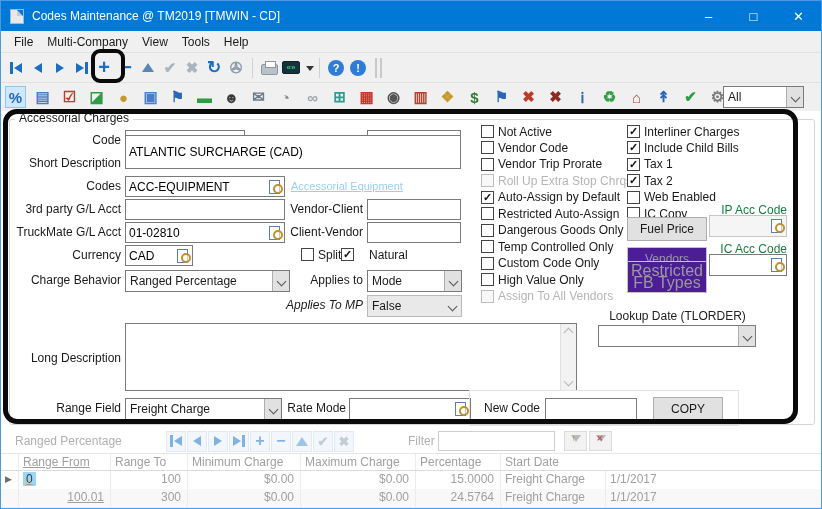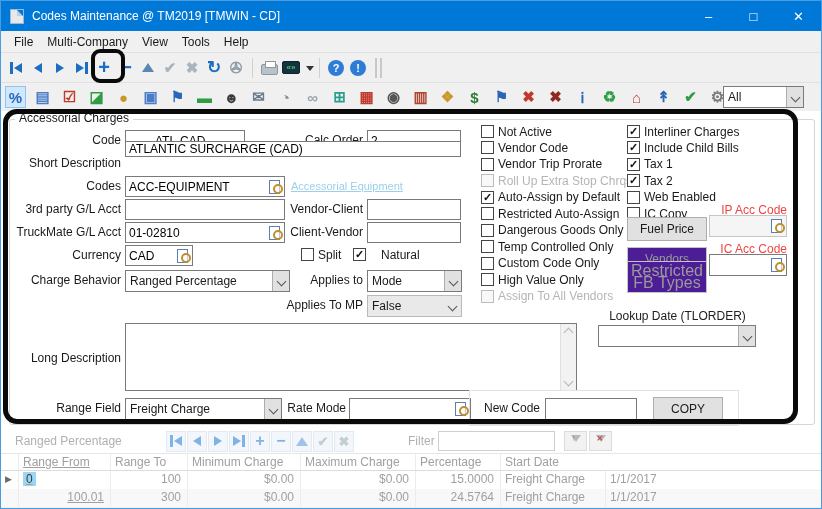--- a/index.html
+++ b/index.html
@@ -62,21 +62,21 @@
   .cb.checked .box::after { content:"✓"; font-weight:bold; }
   .cb.disabled .box { border-color:#bcbcbc; background:#f8f8f8; }
   .cb.disabled .lbl { color:#b5b5b5; }
   .btn { position:absolute; background:#e1e1e1; border:1px solid #adadad; display:flex; align-items:center; justify-content:center; text-align:center; }
   .btn.disabled { background:#4c1d95; border-color:#c4c4c4; color:#9a9a9a; }
   .textarea-box { position:absolute; border:1px solid #7a7a7a; background:#fff; }
   .vscroll { position:absolute; right:0; top:0; bottom:0; width:16px; background:#f2f2f2; border-left:1px solid #e0e0e0; }
   .vscroll i { position:absolute; left:4px; width:7px; height:7px; border-right:1.5px solid #b5b5b5; border-bottom:1.5px solid #b5b5b5; }
   .vscroll .up { top:5px; transform:rotate(-135deg); }
   .vscroll .dn { bottom:5px; transform:rotate(45deg); }
-  .gray-label { color:#ef4444; }
+  .gray-label { color:#15803d; }
   .panel-outline { position:absolute; border:1px solid #e3e3e3; }
   
   .gridbar { position:absolute; left:0; top:428px; width:822px; height:24px; background:#fff; display:flex; align-items:center; }
   .grid-title { position:absolute; left:14px; color:#b0b0b0; }
   .gnav { position:absolute; left:165px; display:flex; gap:1px; }
   .gbtn { width:20px; height:21px; background:#f3f7fc; border:1px solid #e2ebf4; display:flex; align-items:center; justify-content:center; gap:1px; font-weight:bold; font-size:13px; }
   .filter-label { position:absolute; left:407px; color:#b0b0b0; }
   .filter-input { position:absolute; left:437px; top:2px; width:117px; height:20px; border:1px solid #cfcfcf; font:12px "Liberation Sans",sans-serif; padding:0 3px; }
   .fbtn { position:absolute; top:2px; width:23px; height:20px; background:#f2f2f2; border:1px solid #dcdcdc; display:flex; align-items:center; justify-content:center; }
   .funnel { width:0; height:0; border:5px solid transparent; border-top:7px solid #b9b9b9; position:relative; }
@@ -207,21 +207,21 @@
     <div class="field-wrap" style="left:124px;top:19px;width:120px;height:21px;padding-left:26px;">
         <input value="ATL-CAD" style="">
       </div>
 
     <div class="flabel" style="left:242px;top:22px;width:120px;">Calc Order</div>
     <div class="field-wrap" style="left:366px;top:19px;width:94px;height:21px;">
         <input value="2" style="">
       </div>
 
     <div class="flabel" style="left:0;top:45px;width:120px;">Short Description</div>
-    <div class="field-wrap" style="left:124px;top:30px;width:336px;height:16px;">
+    <div class="field-wrap" style="left:124px;top:24px;width:336px;height:34px;">
         <input value="ATLANTIC SURCHARGE (CAD)" style="">
       </div>
 
     <div class="flabel" style="left:0;top:68px;width:120px;">Codes</div>
     <div class="field-wrap" style="left:124px;top:65px;width:160px;height:21px;">
       <input value="ACC-EQUIPMENT" style="">
       <span class="lkp"></span>
     </div>
     <a class="link" style="left:290px;top:69px;">Accessorial Equipment</a>
 
@@ -246,37 +246,37 @@
 
     <div class="flabel" style="left:0;top:137px;width:120px;">Currency</div>
     <div class="field-wrap" style="left:124px;top:134px;width:68px;height:21px;">
       <input value="CAD" style="">
       <span class="lkp"></span>
     </div>
     <div class="cb" style="left:300px;top:136px;">
         <span class="box"></span>
         <span class="lbl cb-label">Split</span>
       </div>
-    <div class="cb checked" style="left:352px;top:136px;gap:15px;">
+    <div class="cb checked" style="left:340px;top:136px;gap:15px;">
         <span class="box"></span>
         <span class="lbl cb-label">Natural</span>
       </div>
 
     <div class="flabel" style="left:0;top:162px;width:120px;">Charge Behavior</div>
     <div class="combo" style="position:absolute;left:124px;top:159px;width:165px;">
       <span class="val">Ranged Percentage</span>
         <span class="arrow"></span>
     </div>
     <div class="flabel" style="left:242px;top:162px;width:120px;">Applies to</div>
     <div class="combo" style="position:absolute;left:366px;top:159px;width:95px;">
       <span class="val">Mode</span>
         <span class="arrow"></span>
     </div>
 
-    <div class="flabel" style="left:242px;top:187px;width:120px;">Applies To MP</div>
+    <div class="flabel" style="left:242px;top:187px;width:120px;font-style:italic;">Applies To MP</div>
     <div class="combo gray" style="position:absolute;left:366px;top:184px;width:95px;">
       <span class="val">False</span>
         <span class="arrow"></span>
     </div>
 
     <div class="flabel" style="left:0;top:240px;width:120px;">Long Description</div>
     <div class="textarea-box" style="left:124px;top:212px;width:452px;height:68px;">
       <div class="vscroll">
           <i class="up"></i>
           <i class="dn"></i>

